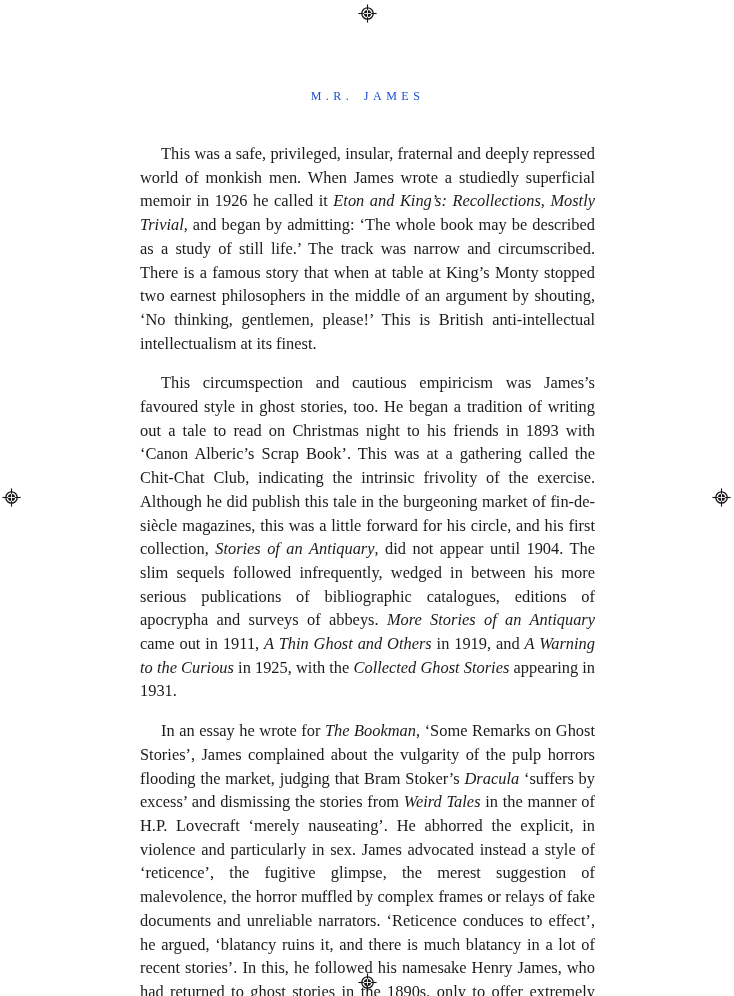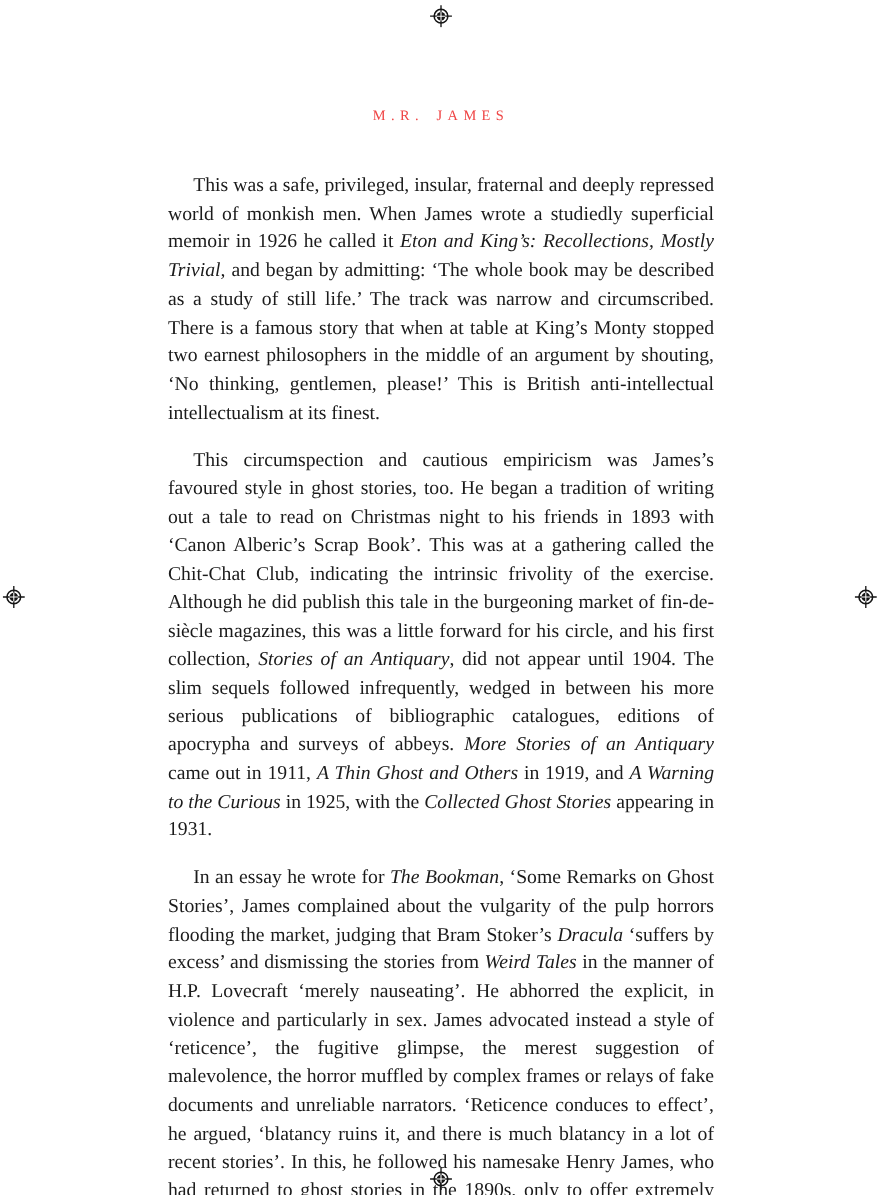--- a/index.html
+++ b/index.html
@@ -28,21 +28,21 @@
   .regmark-bottom { left: 358px; top: 973px; }
   .running-header {
     position: absolute;
     top: 89px;
     left: 124px;
     width: 487px;
     text-align: center;
     font-size: 12px;
     letter-spacing: 4.5px;
     word-spacing: 3px;
-    color: #ef4444;
+    color: #1d4ed8;
   }
   .text-block {
     position: absolute;
     top: 126px;
     left: 124px;
     width: 487px;
     font-size: 16.4px;
     line-height: 23.7px;
     text-align: justify;
     color: #1b1b1b;

